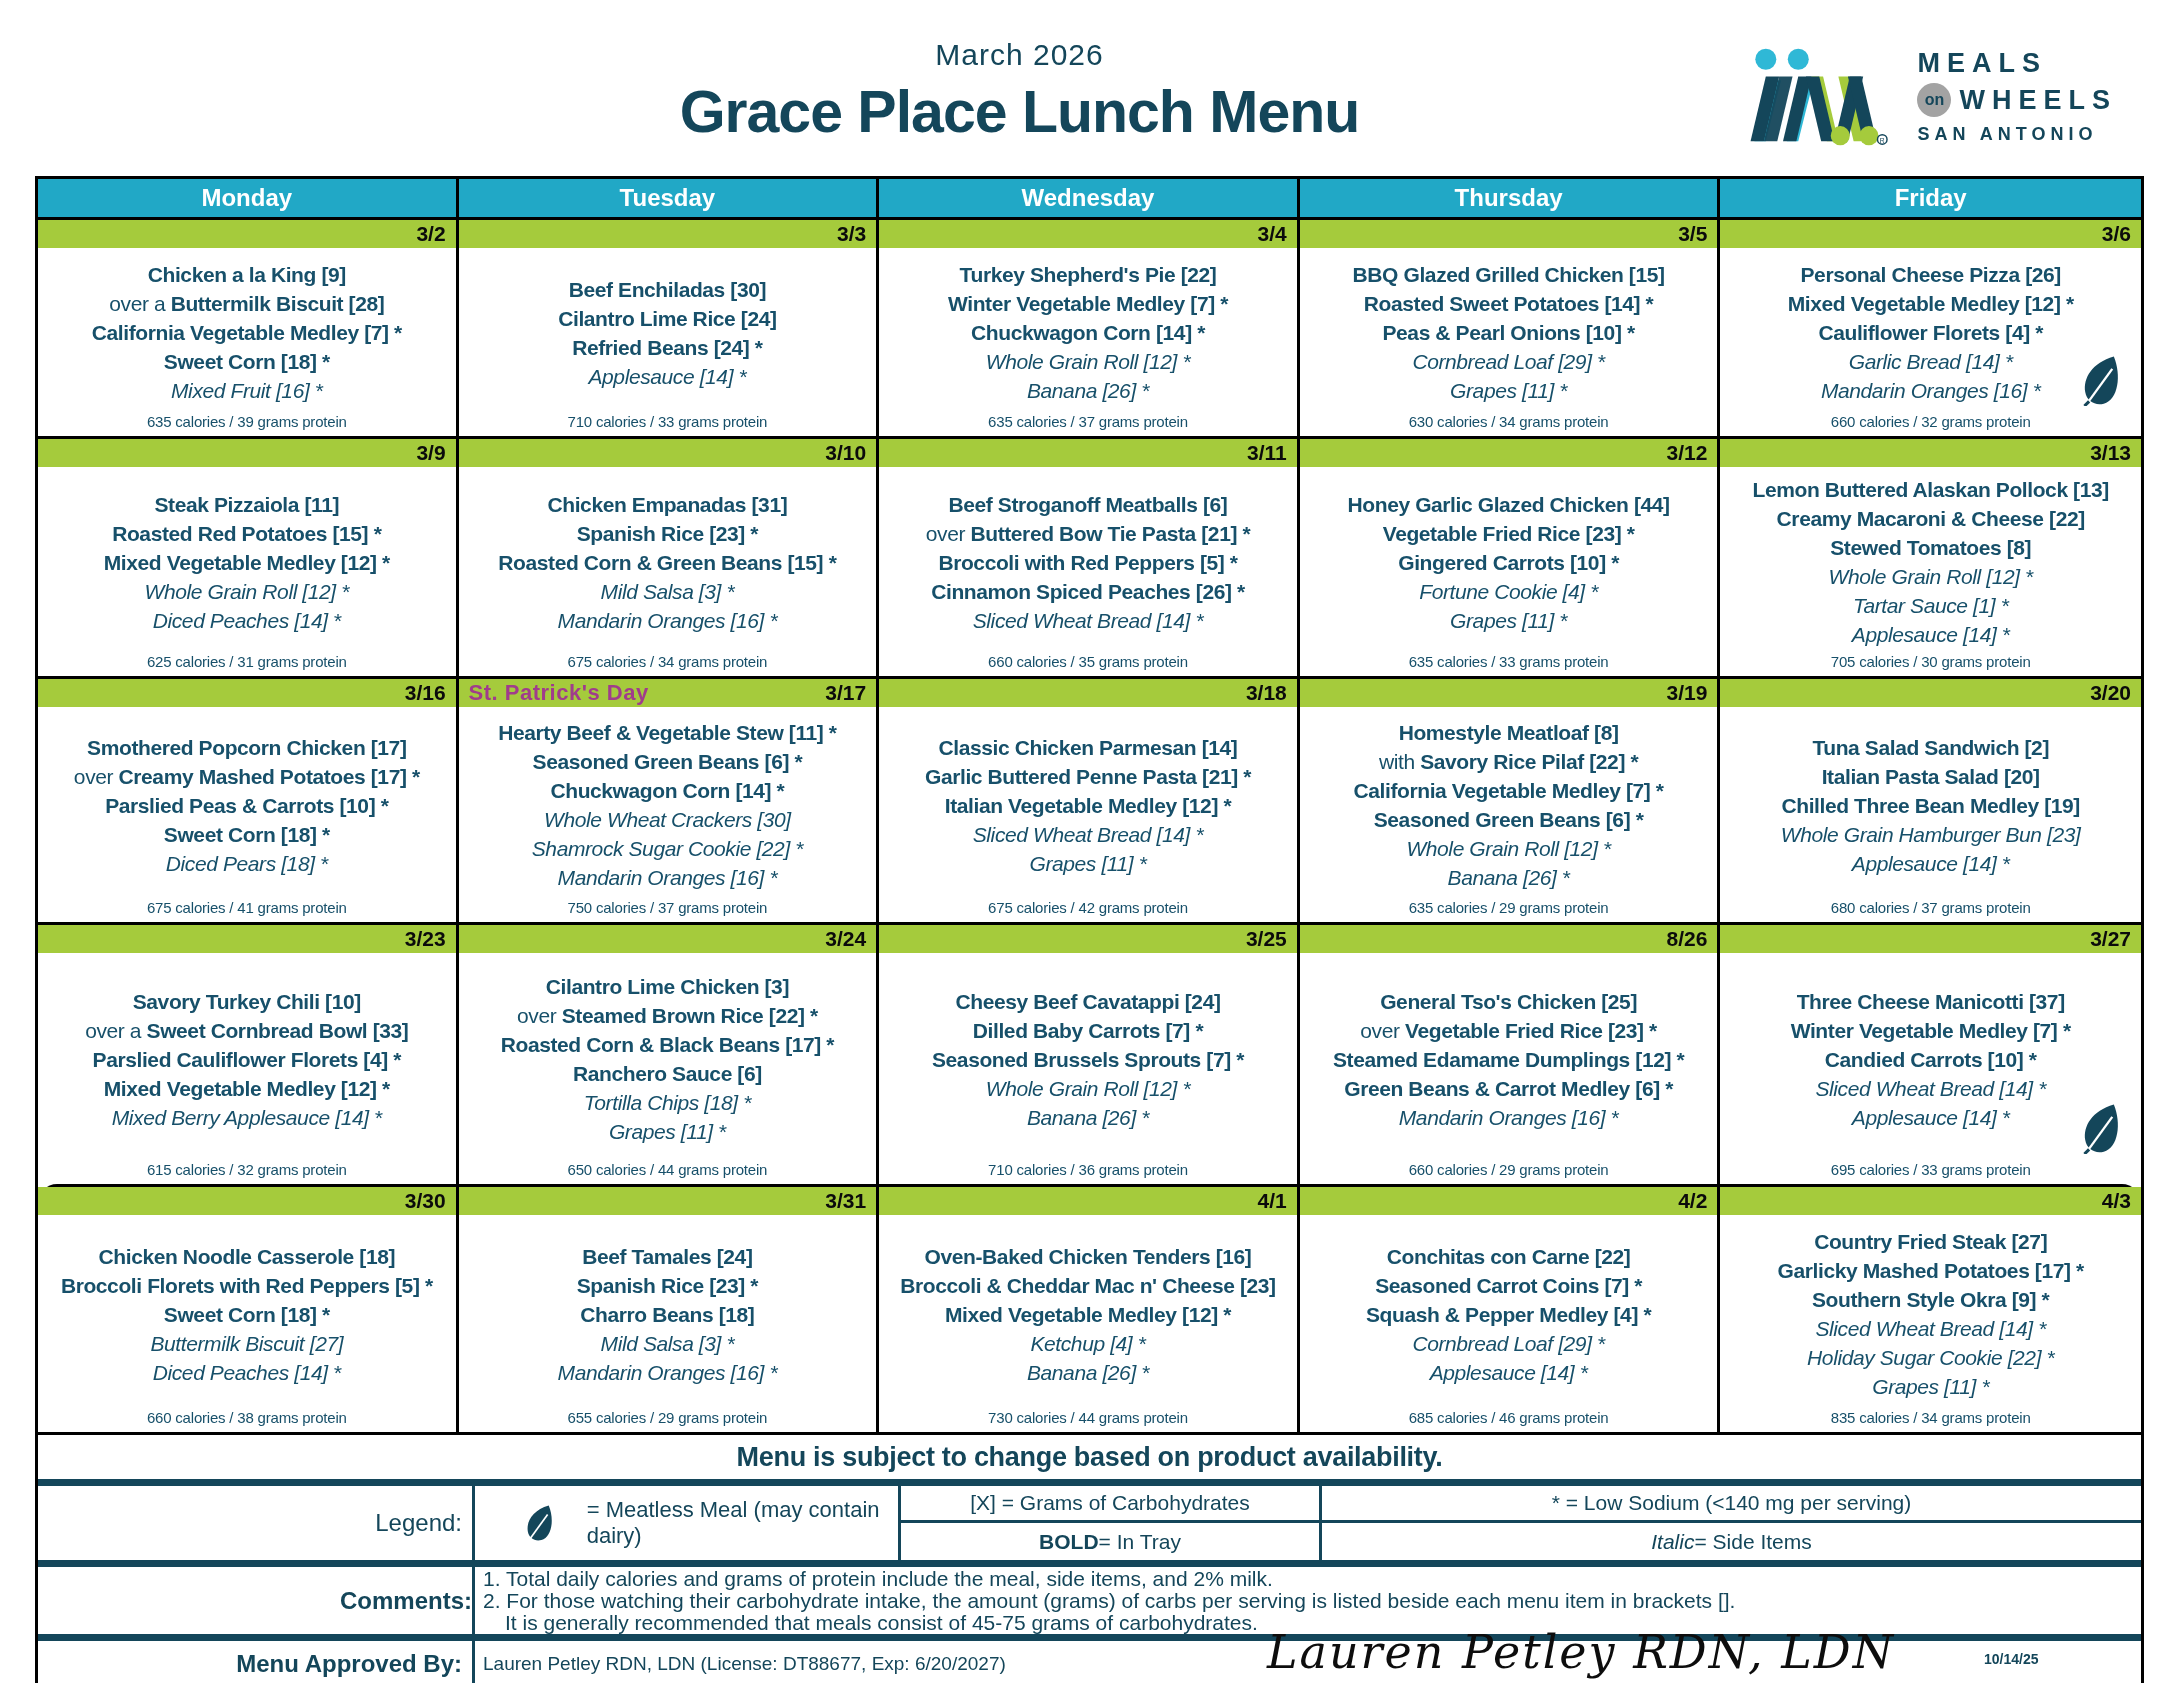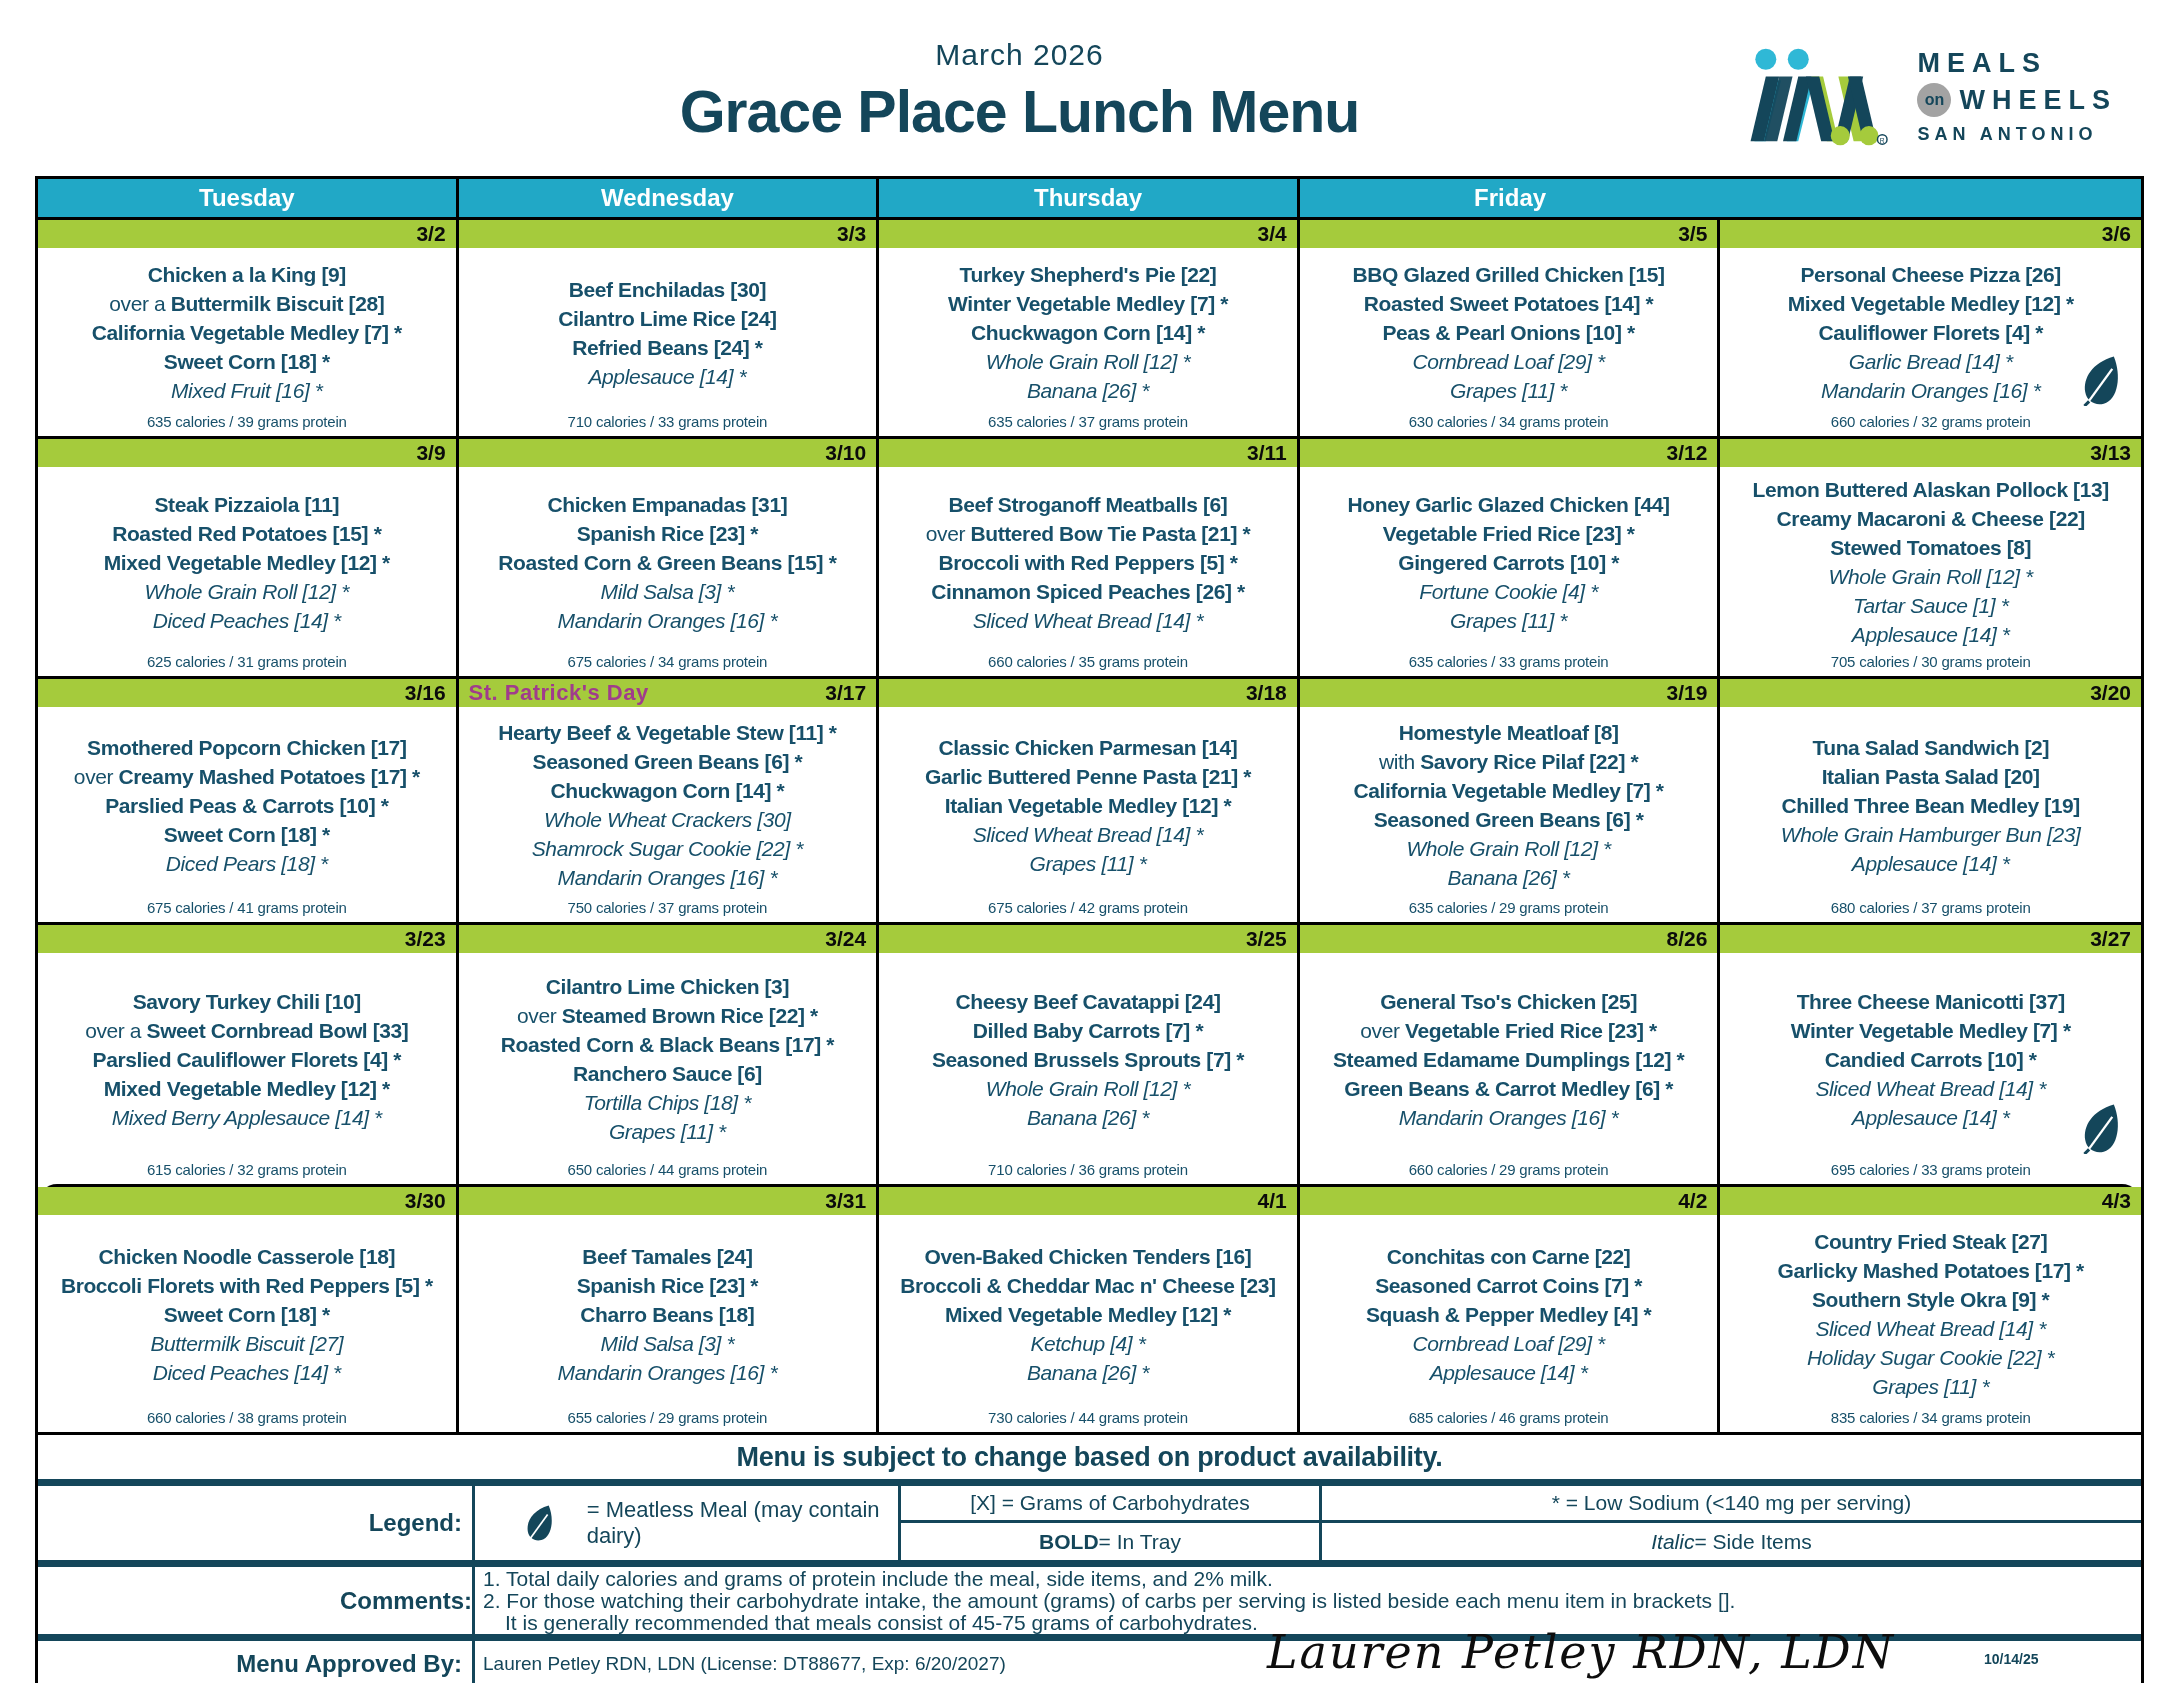--- a/index.html
+++ b/index.html
@@ -41,21 +41,21 @@
   .menu-line.side{font-weight:400;font-style:italic;}
   .cal{flex:0 0 20px;text-align:center;font-size:15px;font-weight:400;color:#17506a;letter-spacing:-0.2px;}
   .leaf{position:absolute;right:16px;bottom:30px;width:44px;height:51px;}
 
   
   .notice{height:44px;border-top:3px solid #000;display:flex;align-items:center;justify-content:center;
           font-size:27px;font-weight:800;color:#14465a;letter-spacing:-0.3px;}
   .sep{height:7px;background:#14465a;}
   .legend{display:grid;grid-template-columns:434px 426px 421px 1fr;grid-template-rows:37px 37px;}
   .legend-label{grid-row:1/3;display:flex;align-items:center;justify-content:flex-end;padding-right:10px;
-                font-size:24px;font-weight:700;color:#14465a;border-radius:15px;}
+                font-size:24px;font-weight:400;color:#14465a;border-radius:15px;}
   .legend-cell{display:flex;align-items:center;justify-content:center;font-size:21px;color:#14465a;
                border-left:3px solid #14465a;box-sizing:border-box;}
   .legend-cell.r1{border-bottom:3px solid #14465a;}
   .legend-meatless{grid-row:1/3;display:flex;align-items:center;gap:30px;border-left:3px solid #14465a;
                    box-sizing:border-box;padding-left:50px;font-size:22px;color:#14465a;}
   .legend-meatless .leaf2{width:36px;height:44px;}
   .bold-term{font-weight:800;} .italic-term{font-style:italic;}
   .comments{display:grid;grid-template-columns:434px 1fr;height:67px;}
   .comments-label{display:flex;align-items:center;justify-content:flex-end;padding-right:0;
                   font-size:24px;font-weight:800;color:#14465a;}
@@ -105,20 +105,21 @@
       <span class="logo-row2">
         <span class="on-badge">on</span>
         <span class="logo-wheels">WHEELS</span>
       </span>
       <span class="logo-city">SAN ANTONIO</span>
     </div>
   </div>
 
   <div class="menu-table">
     <div class="day-header">
+        <div class="day-cell">Monday</div>
         <div class="day-cell">Tuesday</div>
         <div class="day-cell">Wednesday</div>
         <div class="day-cell">Thursday</div>
         <div class="day-cell">Friday</div>
       </div>
     <div>
         <div class="week week-1">
           <div class="cell">
             <div class="band">
               <span class="date">3/2</span>

